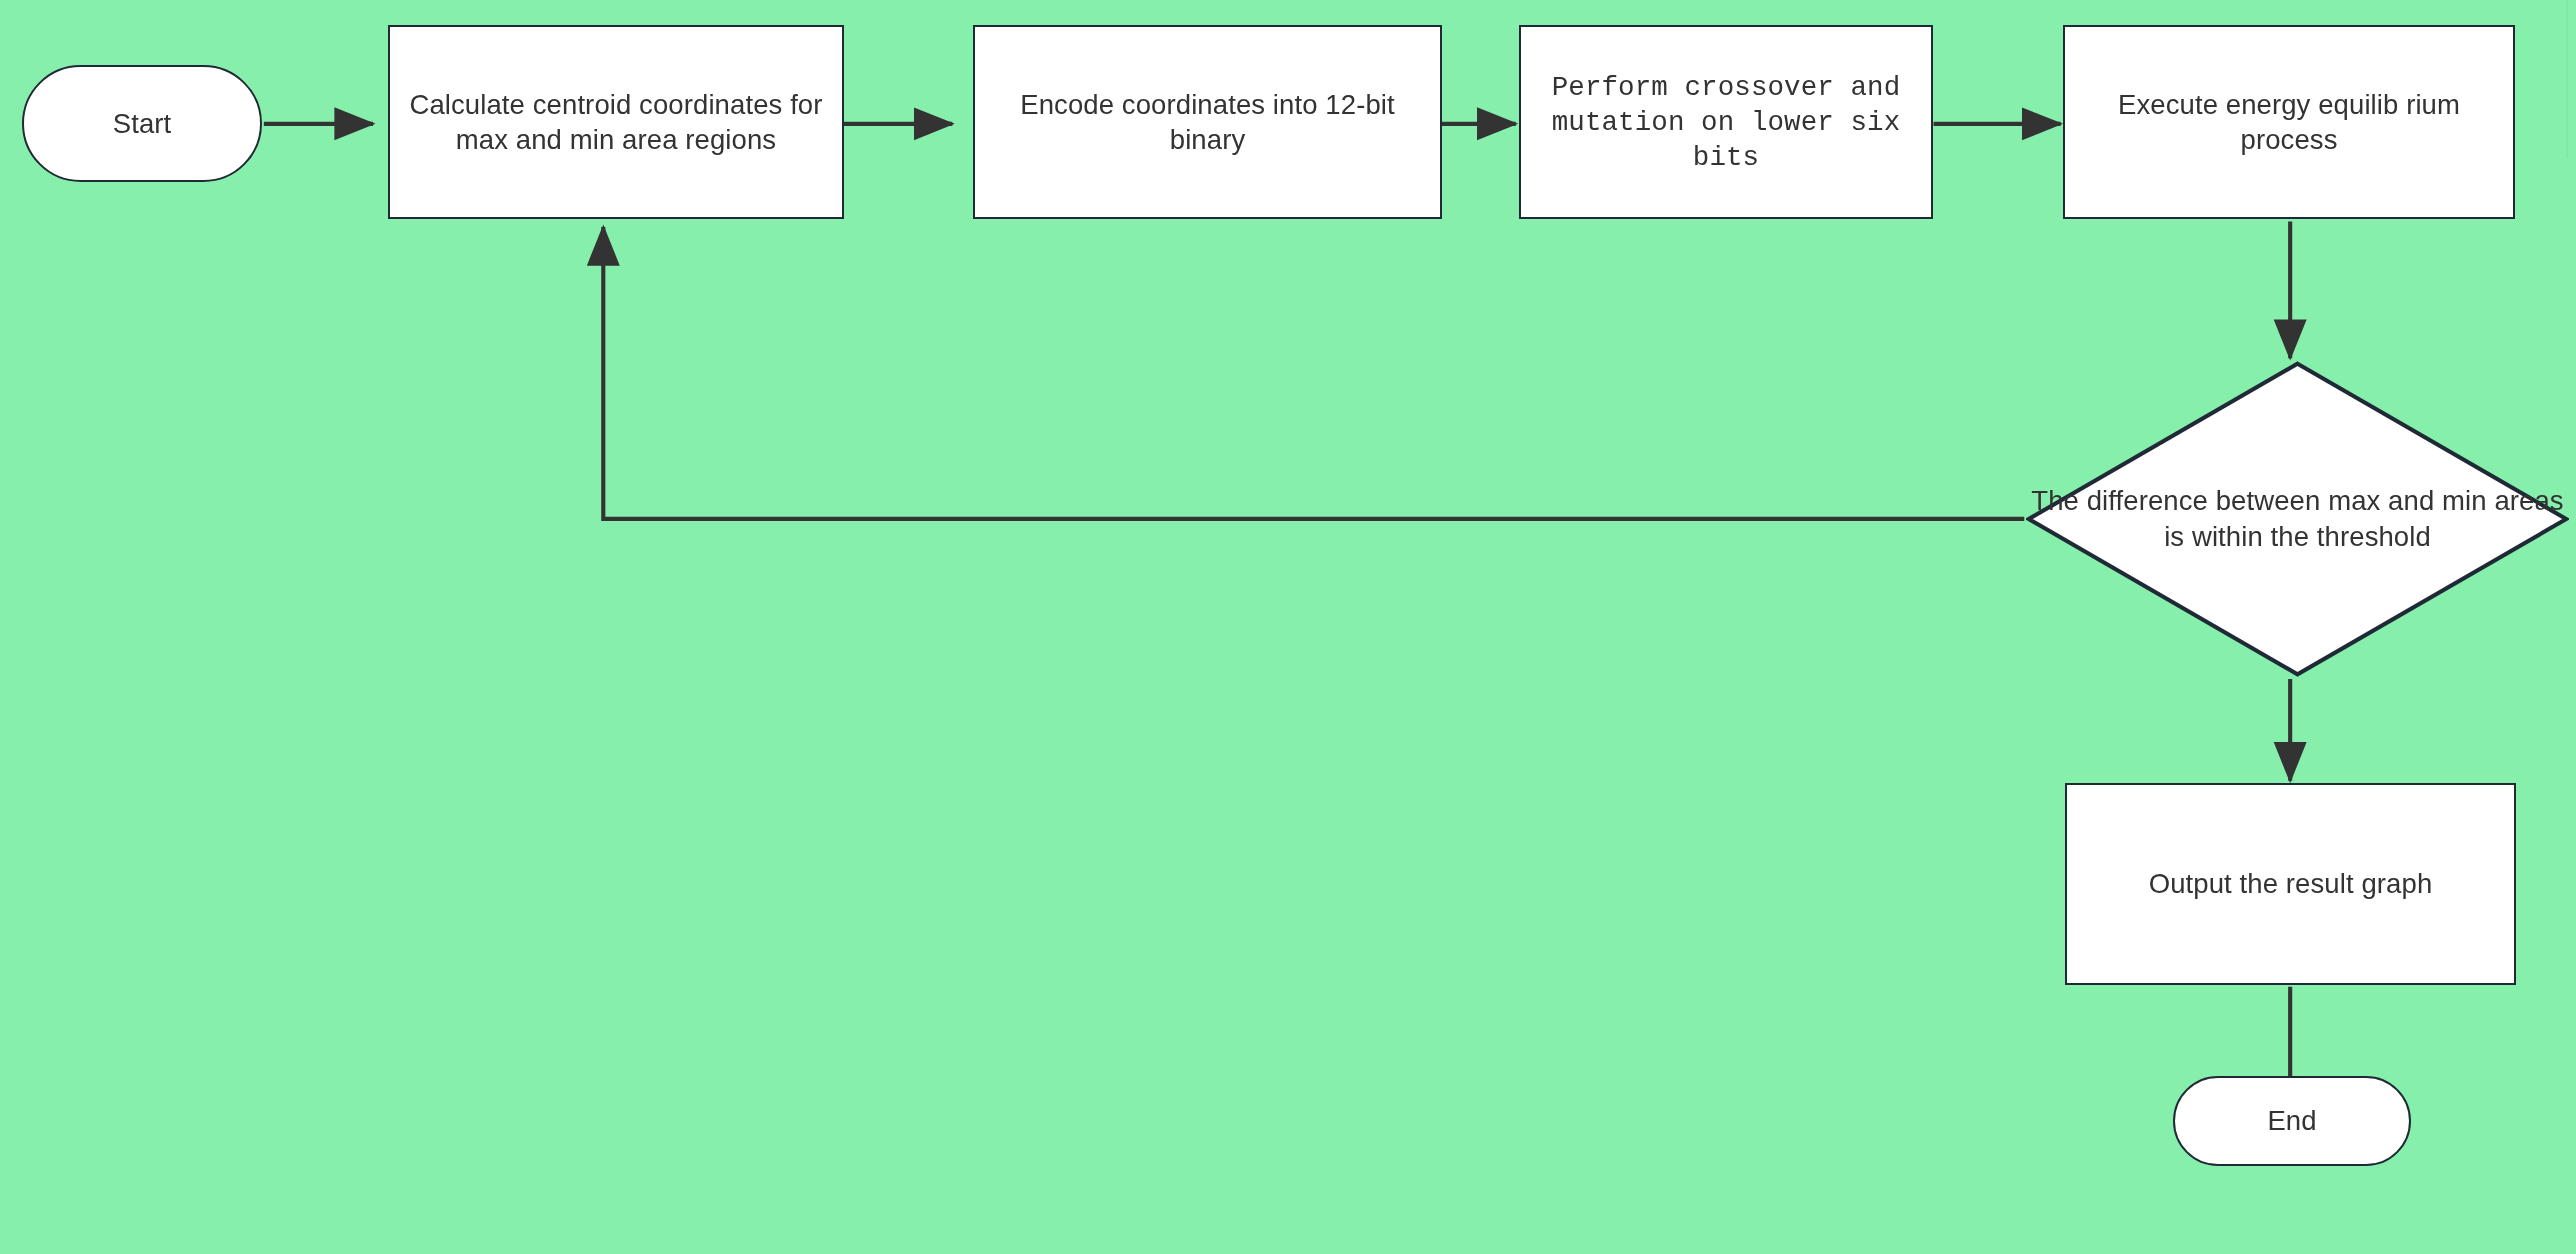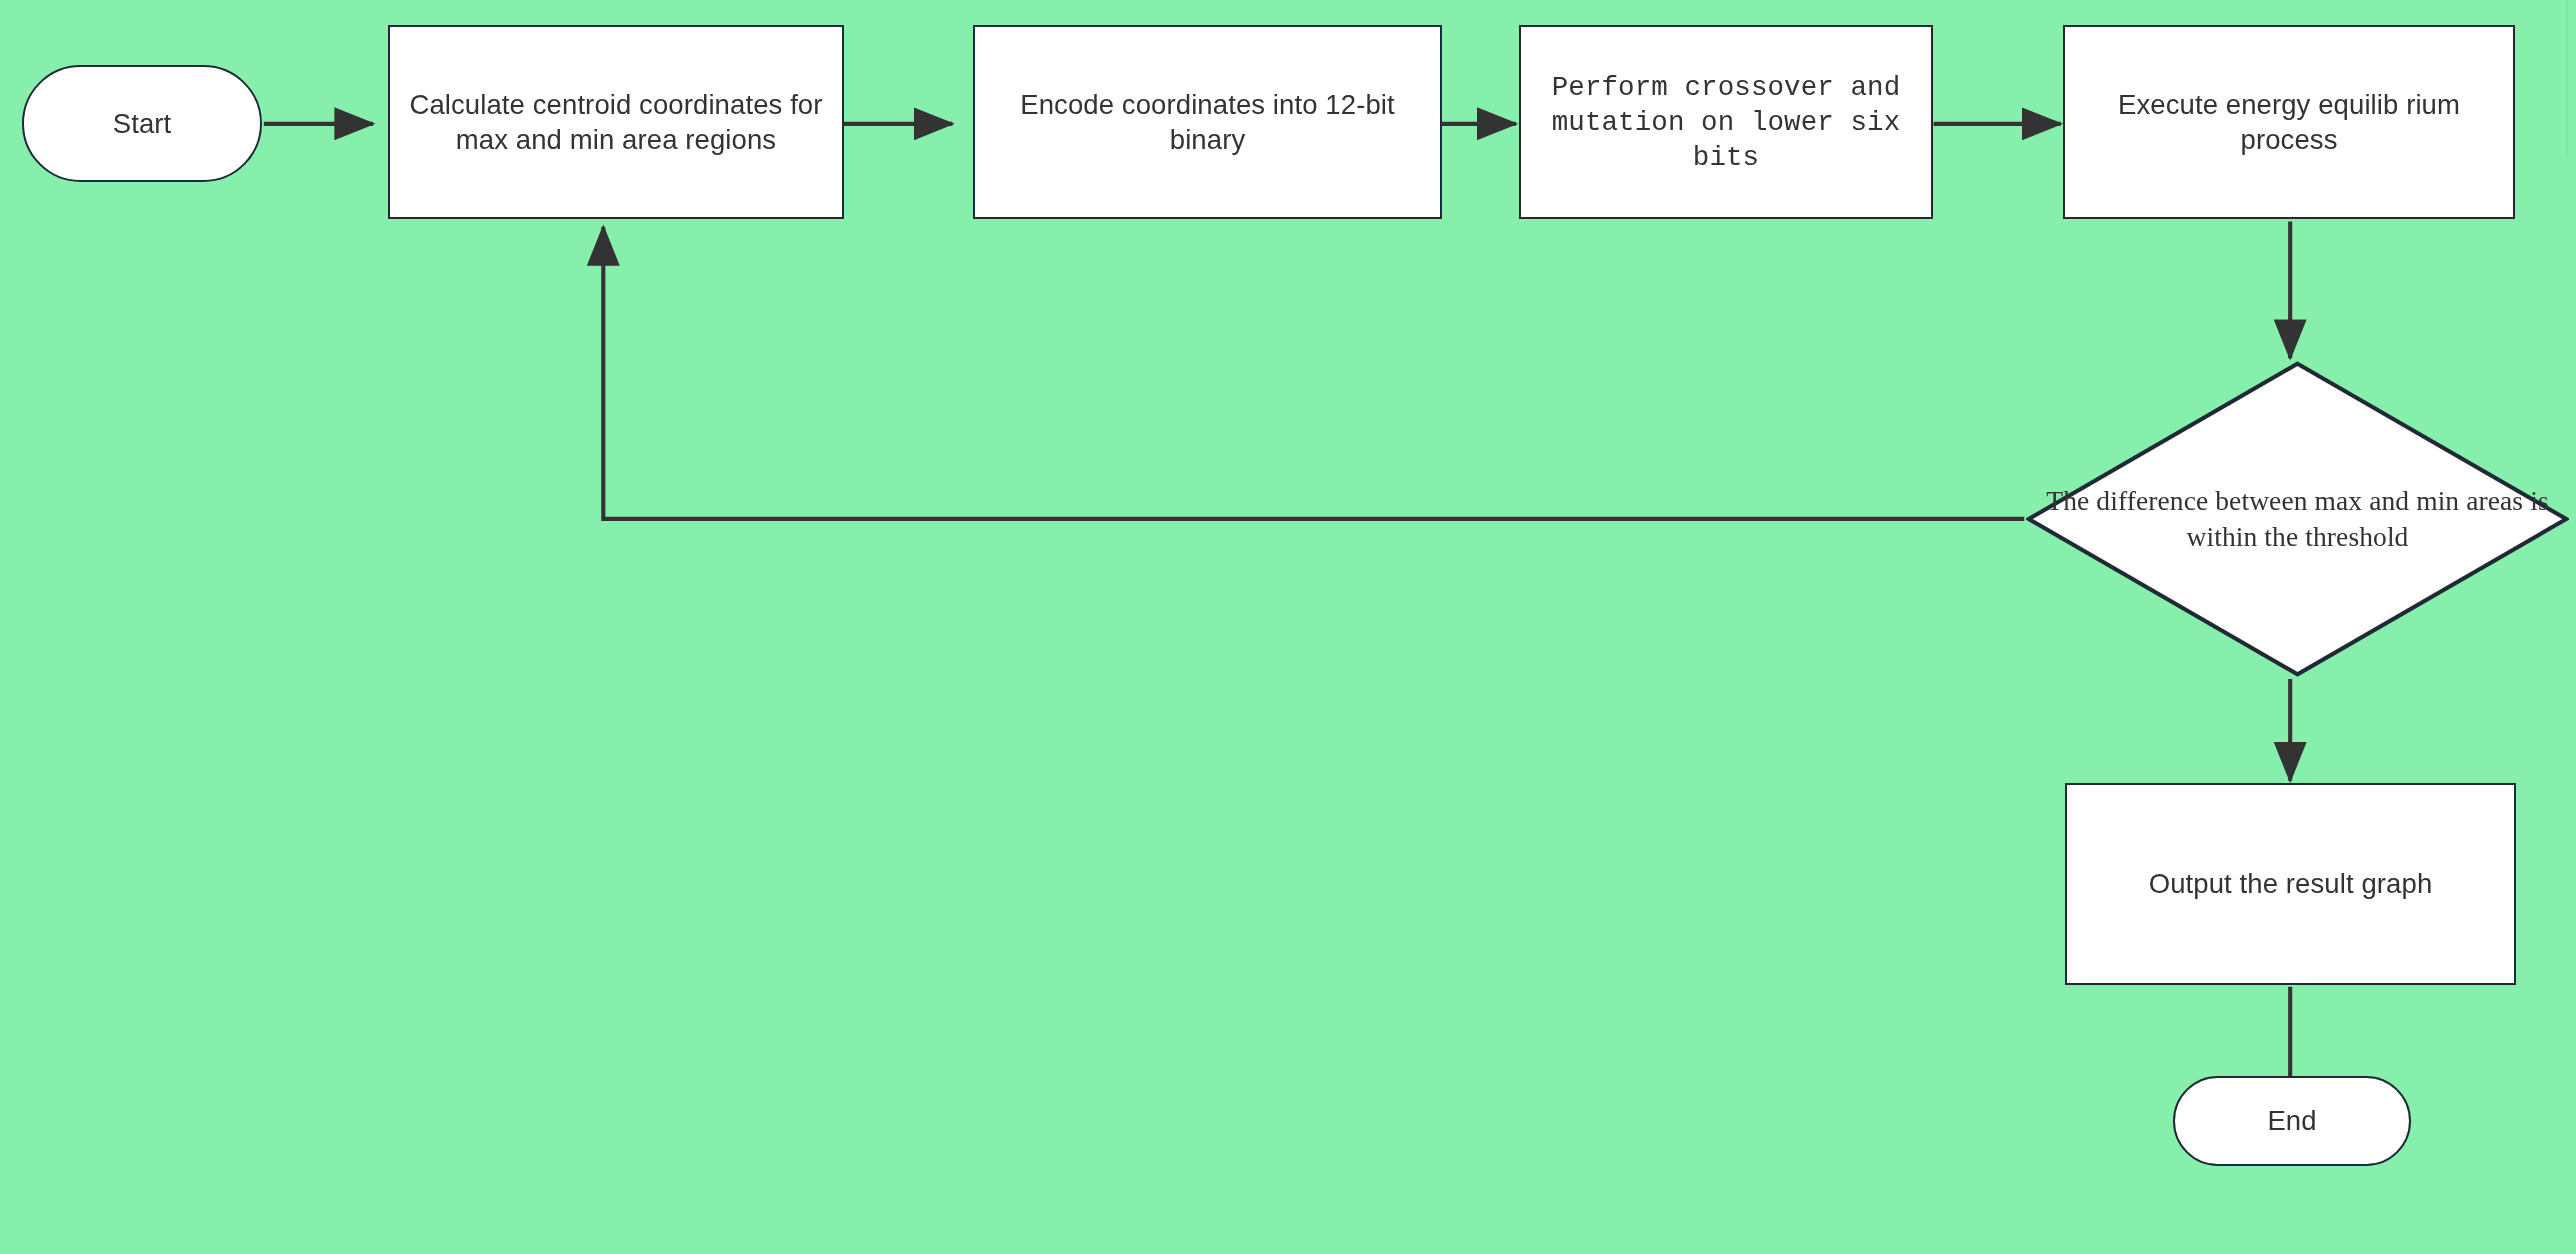--- a/index.html
+++ b/index.html
@@ -44,21 +44,20 @@
     border: 2.7px solid #1f2a36;
     padding: 4.1px 9.6px;
   }
   .node-terminator {
     border: 2.7px solid #1f2a36;
     border-radius: 6870px;
   }
   .node-decision {
     background: transparent;
     border: none;
-    font-family: Liberation Serif, serif;
   }
   .decision-shape {
     position: absolute;
     left: 0;
     top: 0;
     width: 100%;
     height: 100%;
   }
   .decision-label {
     position: relative;

